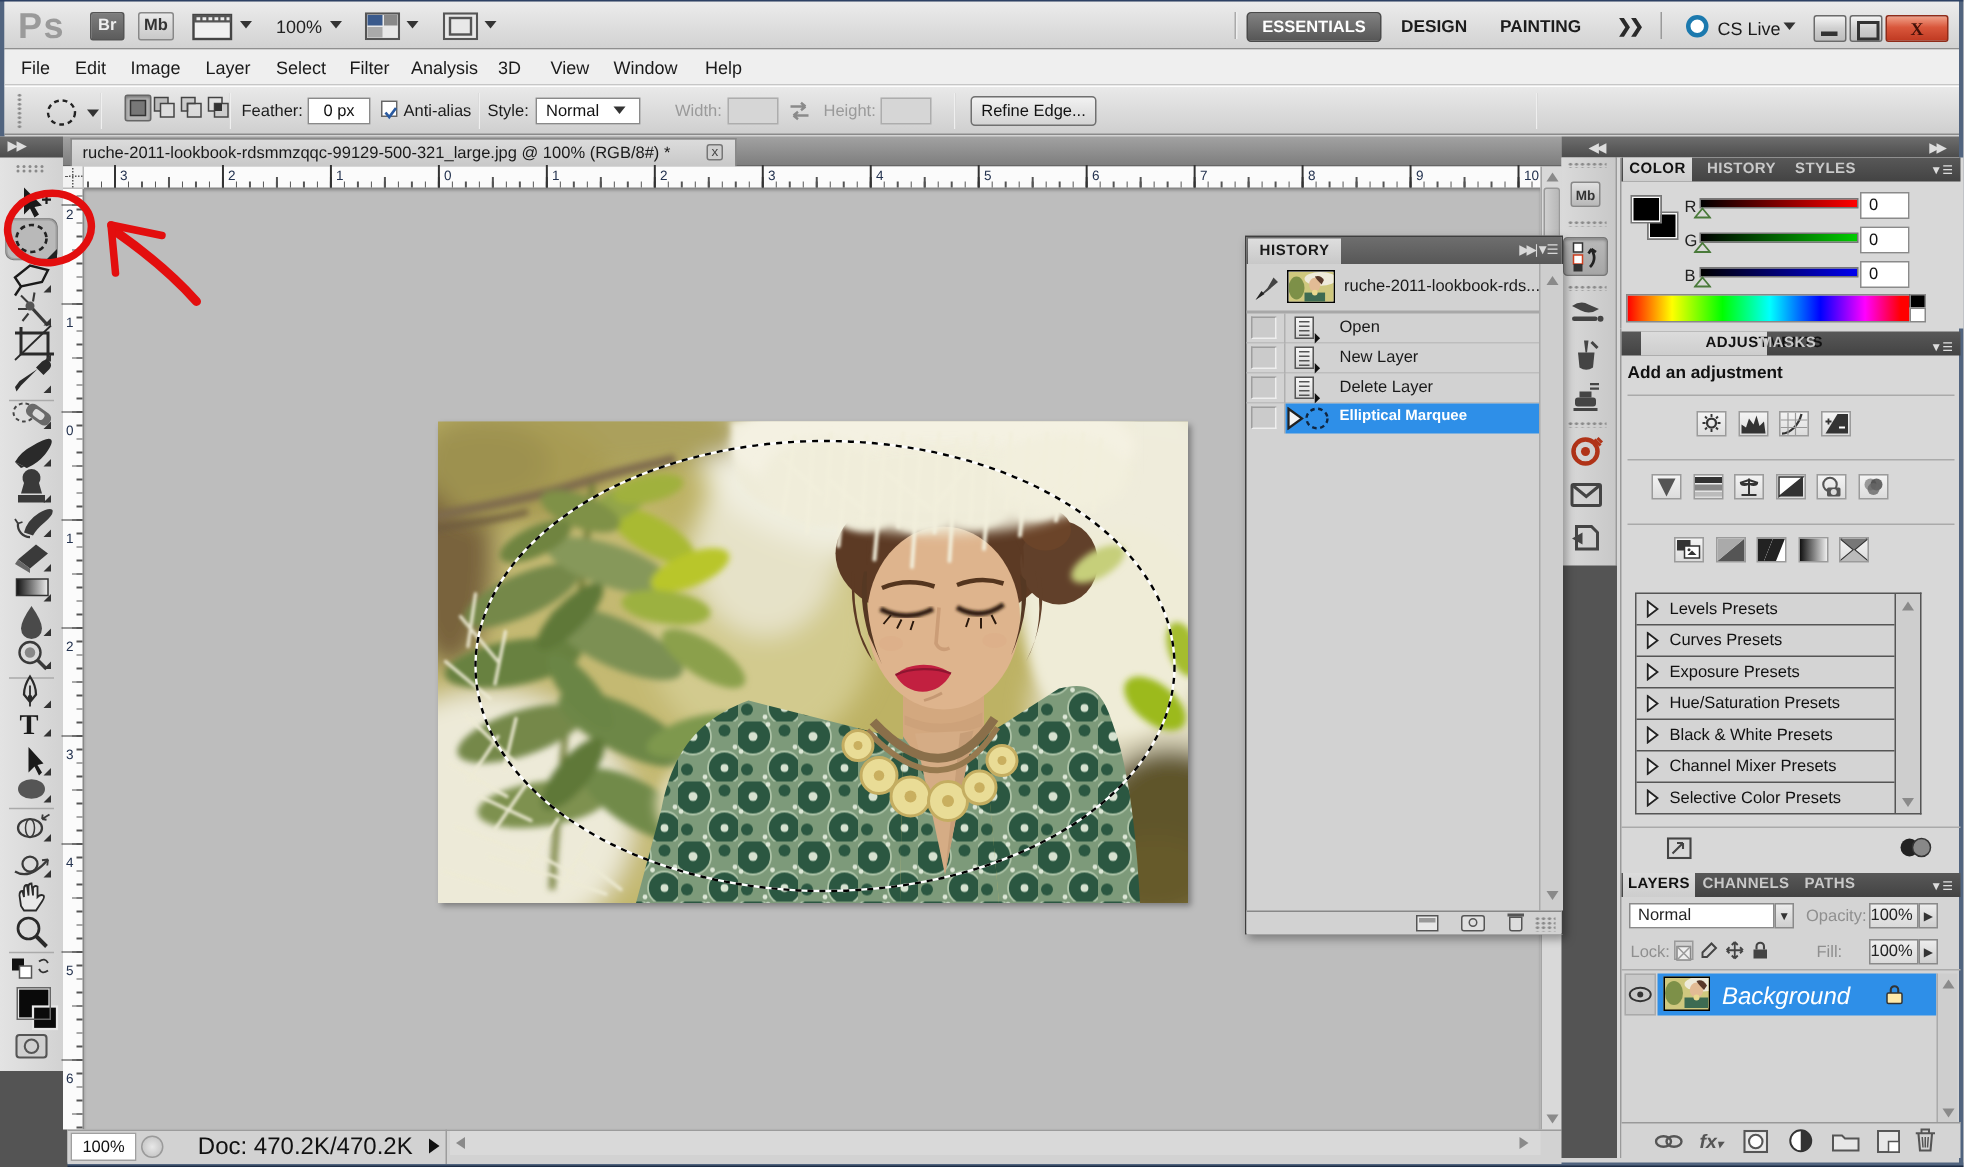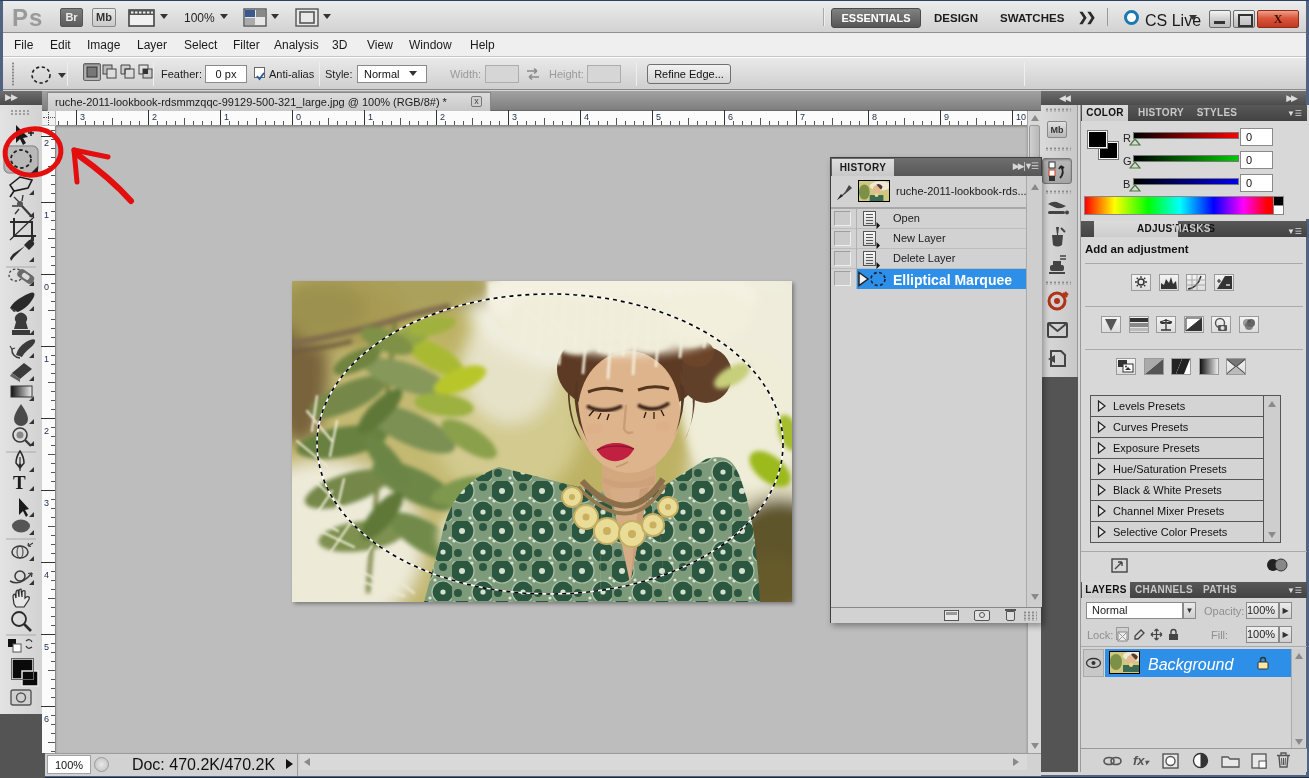--- a/index.html
+++ b/index.html
@@ -20,21 +20,21 @@
 #zoomtxt { left:184px; top:11px; font-size:12px; color:#222; }
 .dd { width:0; height:0; border-left:4px solid transparent; border-right:4px solid transparent; border-top:5px solid #333; }
 
 #ws-sep { left:823px; top:8px; width:2px; height:18px; border-left:1px solid #aaa; border-right:1px solid #eee; }
 #btn-essentials { left:831px; top:8px; width:90px; height:20px; background:linear-gradient(#818181,#565656); border:1px solid #4a4a4a; border-radius:3px; color:#fff; font-weight:bold; font-size:11px; text-align:center; line-height:19px; }
 #txt-design { left:934px; top:12px; font-size:11.5px; font-weight:bold; color:#1c1c1c; }
 #txt-painting { left:1000px; top:12px; font-size:11.5px; font-weight:bold; color:#1c1c1c; }
 #txt-chev { left:1078px; top:10px; font-size:12px; font-weight:bold; color:#2a2a2a; letter-spacing:-2px; }
 #cs-sep { left:1107px; top:8px; width:1px; height:18px; background:#9a9a9a; }
 #cslive-icon { left:1124px; top:10px; width:15px; height:15px; border-radius:50%; border:3.5px solid #1b79ae; background:#fff; }
-#cslive-txt { left:1145px; top:12px; font-size:16px; color:#1a1a1a; }
+#cslive-txt { left:1145px; top:12px; font-size:12px; color:#1a1a1a; }
 
 .winbtn { top:10px; height:18px; border:1px solid #6b6b6b; border-radius:2px; background:linear-gradient(#f4f4f4,#cfcfcf 50%,#bdbdbd); }
 #btn-min { left:1209px; width:22px; }
 #btn-max { left:1233px; width:22px; }
 #btn-close { left:1257px; width:42px; background:linear-gradient(#f0a088,#d9573c 45%,#c03a22); border-color:#8f2c1a; }
 #btn-min:after { content:""; position:absolute; left:4px; bottom:3px; width:11px; height:3px; background:#333; }
 #btn-max:after { content:""; position:absolute; left:4px; top:3px; width:11px; height:9px; border:2px solid #333; }
 #btn-close:after { content:"X"; position:absolute; left:0; right:0; top:1px; text-align:center; font-weight:bold; font-size:12px; color:#431008; font-family:'Liberation Serif',serif; }
 
 #menubar { left:3px; top:33px; width:1303px; height:24px; background:#efefef; border-bottom:1px solid #c6c6c6; }
@@ -103,21 +103,21 @@
 #hist-tab { position:absolute; left:1px; top:1px; width:62px; height:17px; background:linear-gradient(#dedede,#c8c8c8); font-size:10px; font-weight:bold; color:#1a1a1a; text-align:center; line-height:17px; letter-spacing:.4px; }
 #hist-headicons { position:absolute; right:4px; top:3px; color:#d8d8d8; font-size:9px; letter-spacing:-2px; }
 .hist-row { position:absolute; left:0; width:195px; height:20px; border-bottom:1px solid #bdbdbd; font-size:11px; color:#1a1a1a; }
 .hist-well { position:absolute; left:3px; top:2px; width:17px; height:15px; border:1px solid #9e9e9e; border-bottom-color:#eee; border-right-color:#eee; background:#cbcbcb; }
 .hist-sep { position:absolute; left:25px; top:0; width:1px; height:20px; background:#b0b0b0; }
 .hist-label { position:absolute; left:62px; top:3px; }
 #hist-snap { position:absolute; left:0; top:18px; width:195px; height:33px; }
 #hist-thumb { position:absolute; left:27px; top:4px; width:32px; height:22px; border:1px solid #000; overflow:hidden; }
 #hist-scroll { position:absolute; left:195px; top:18px; width:16px; height:431px; background:#cecece; border-left:1px solid #aaa; }
 #hist-foot { position:absolute; left:0; top:449px; width:210px; height:16px; border-top:1px solid #888; background:#d2d2d2; }
-#hist-sel { position:absolute; left:26px; top:111px; width:169px; height:20px; background:#2e8fe8; color:#fff; font-weight:bold; font-size:14px; }
+#hist-sel { position:absolute; left:26px; top:111px; width:169px; height:20px; background:#2e8fe8; color:#fff; font-weight:bold; font-size:10px; }
 .docicon { position:absolute; left:32px; top:2px; width:13px; height:15px; background:linear-gradient(#f8f8f8,#d8d8d8); border:1px solid #555; }
 .docicon:before { content:""; position:absolute; left:2px; top:2px; right:2px; height:1px; background:#555; box-shadow:0 3px 0 #555,0 6px 0 #555,0 9px 0 #555; }
 .docicon:after { content:""; position:absolute; right:-4px; bottom:-3px; width:0; height:0; border-left:5px solid transparent; border-top:5px solid #111; transform:rotate(45deg); }
 
 .ptabbar { position:absolute; left:0; width:226px; height:16px; background:linear-gradient(#585858,#434343); }
 .ptab { position:absolute; top:0; height:16px; font-size:10px; font-weight:bold; text-align:center; line-height:16px; letter-spacing:.3px; }
 .ptab.active { background:linear-gradient(#dcdcdc,#cdcdcd); color:#111; }
 .ptab.inactive { color:#c9c9c9; }
 .pmenu { position:absolute; right:5px; top:4px; color:#ddd; font-size:8px; }
 .adjicon { position:absolute; width:20px; height:17px; background:linear-gradient(#f4f4f4,#dcdcdc); border:1px solid #9b9b9b; }
@@ -166,21 +166,21 @@
   </svg>
 <div class="abs dd" style="left:271px;top:14px;"></div>
 <svg class="abs" style="left:295px;top:8px;" width="24" height="19" viewBox="0 0 24 19">
     <rect x="1" y="1" width="22" height="17" fill="#e8e8e8" stroke="#555" stroke-width="1.4"></rect>
     <rect x="5" y="4" width="14" height="11" fill="none" stroke="#555" stroke-width="1.6"></rect>
   </svg>
 <div class="abs dd" style="left:323px;top:14px;"></div>
 <div class="abs" id="ws-sep"></div>
 <div class="abs" id="btn-essentials">ESSENTIALS</div>
 <div class="abs" id="txt-design">DESIGN</div>
-<div class="abs" id="txt-painting">SWATCHES</div>
+<div class="abs" id="txt-painting">PAINTING</div>
 <div class="abs" id="txt-chev">❯❯</div>
 <div class="abs" id="cs-sep"></div>
 <div class="abs" id="cslive-icon"></div>
 <div class="abs" id="cslive-txt">CS Live</div>
 <div class="abs dd" style="left:1189px;top:15px;"></div>
 <div class="abs winbtn" id="btn-min"></div>
 <div class="abs winbtn" id="btn-max"></div>
 <div class="abs winbtn" id="btn-close"></div>
 <div class="abs" id="frame-top"></div>
 

